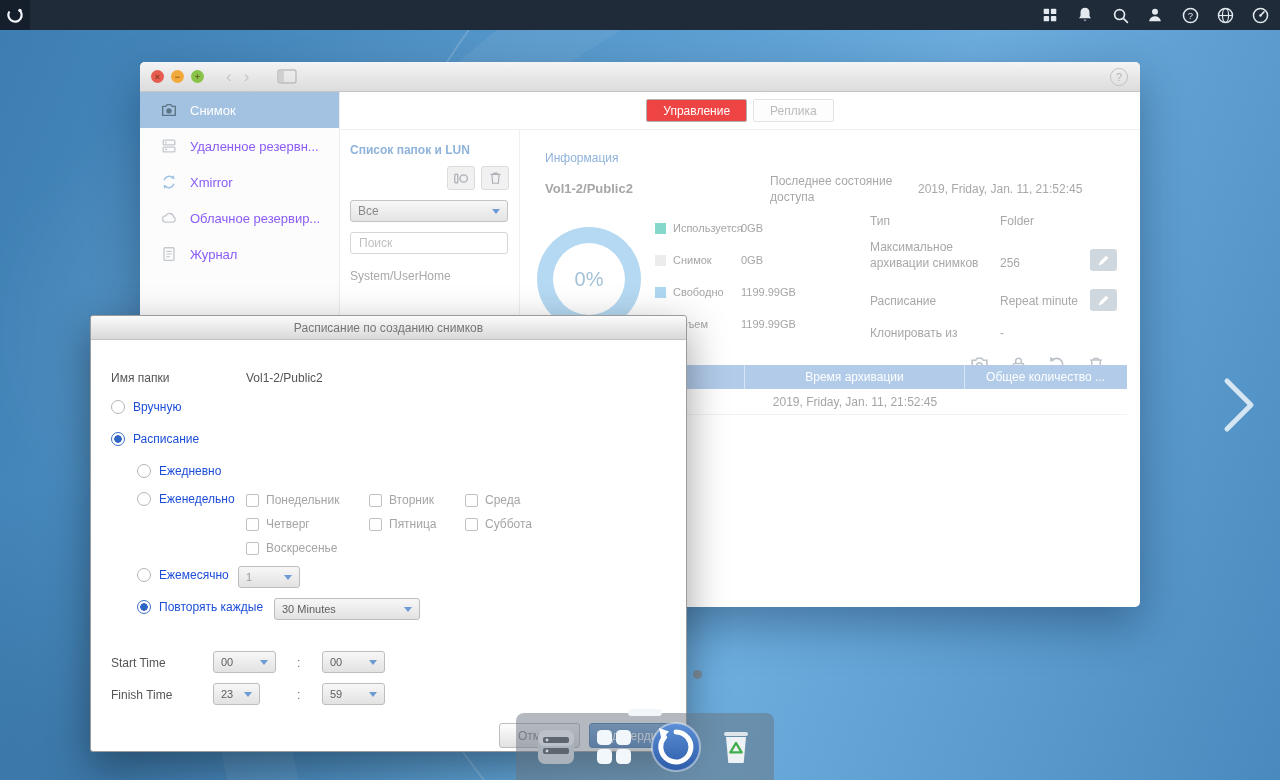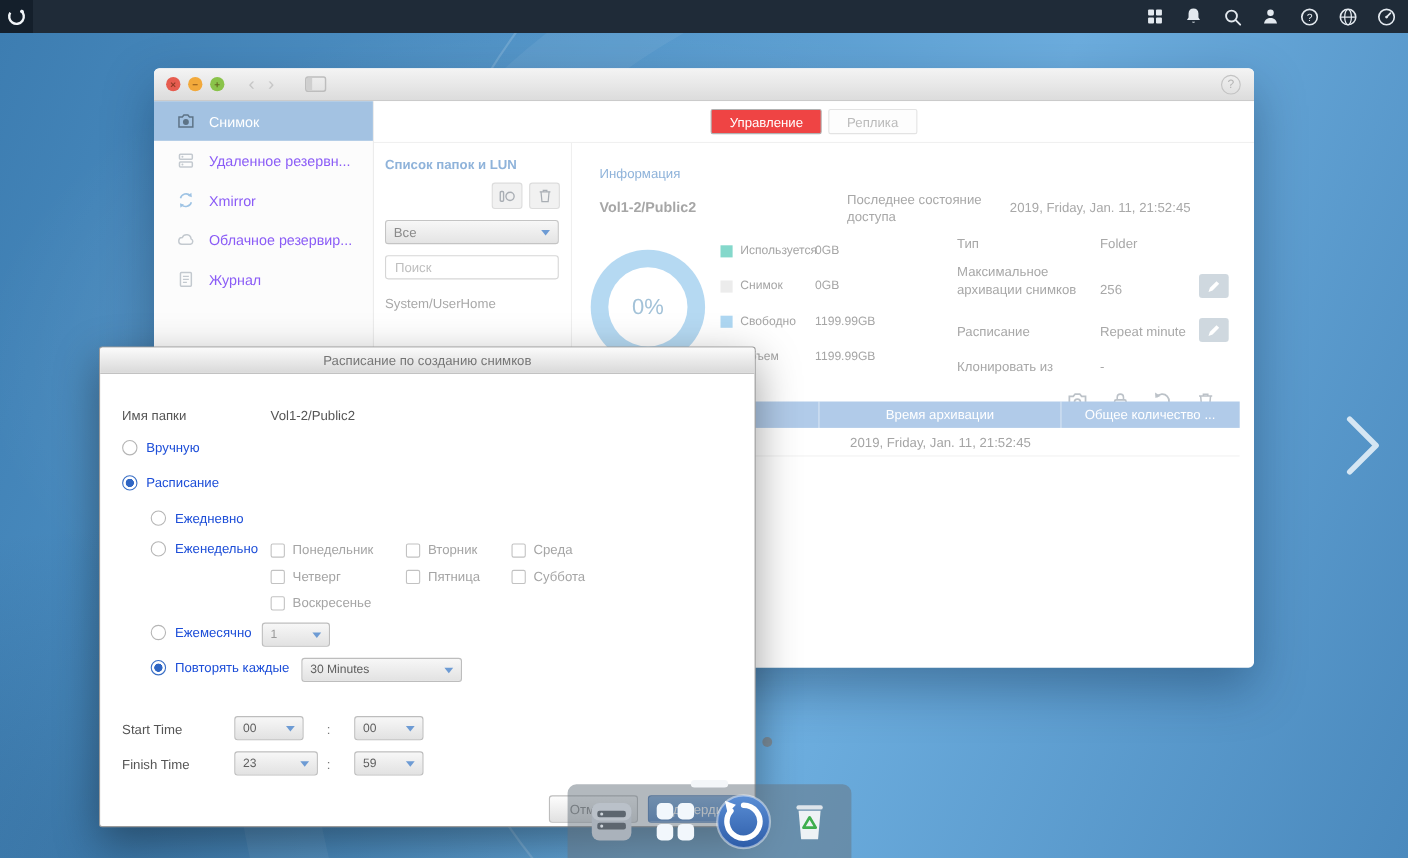--- a/index.html
+++ b/index.html
@@ -458,21 +458,21 @@
     <span>00</span>
       <span class="tri"></span>
   </div>
   <div class="dlg-lb" style="left:206px;top:340px;color:#777">:</div>
   <div class="ddl" style="left:231px;top:335px;width:63px">
     <span>00</span>
       <span class="tri"></span>
   </div>
 
   <div class="dlg-lb" style="left:20px;top:372px">Finish Time</div>
-  <div class="ddl" style="left:122px;top:367px;width:76px">
+  <div class="ddl" style="left:122px;top:367px;width:47px">
     <span>23</span>
       <span class="tri"></span>
   </div>
   <div class="dlg-lb" style="left:206px;top:372px;color:#777">:</div>
   <div class="ddl" style="left:231px;top:367px;width:63px">
     <span>59</span>
       <span class="tri"></span>
   </div>
 
   <div class="btn btn-gray" style="left:408px;top:407px;width:81px">

